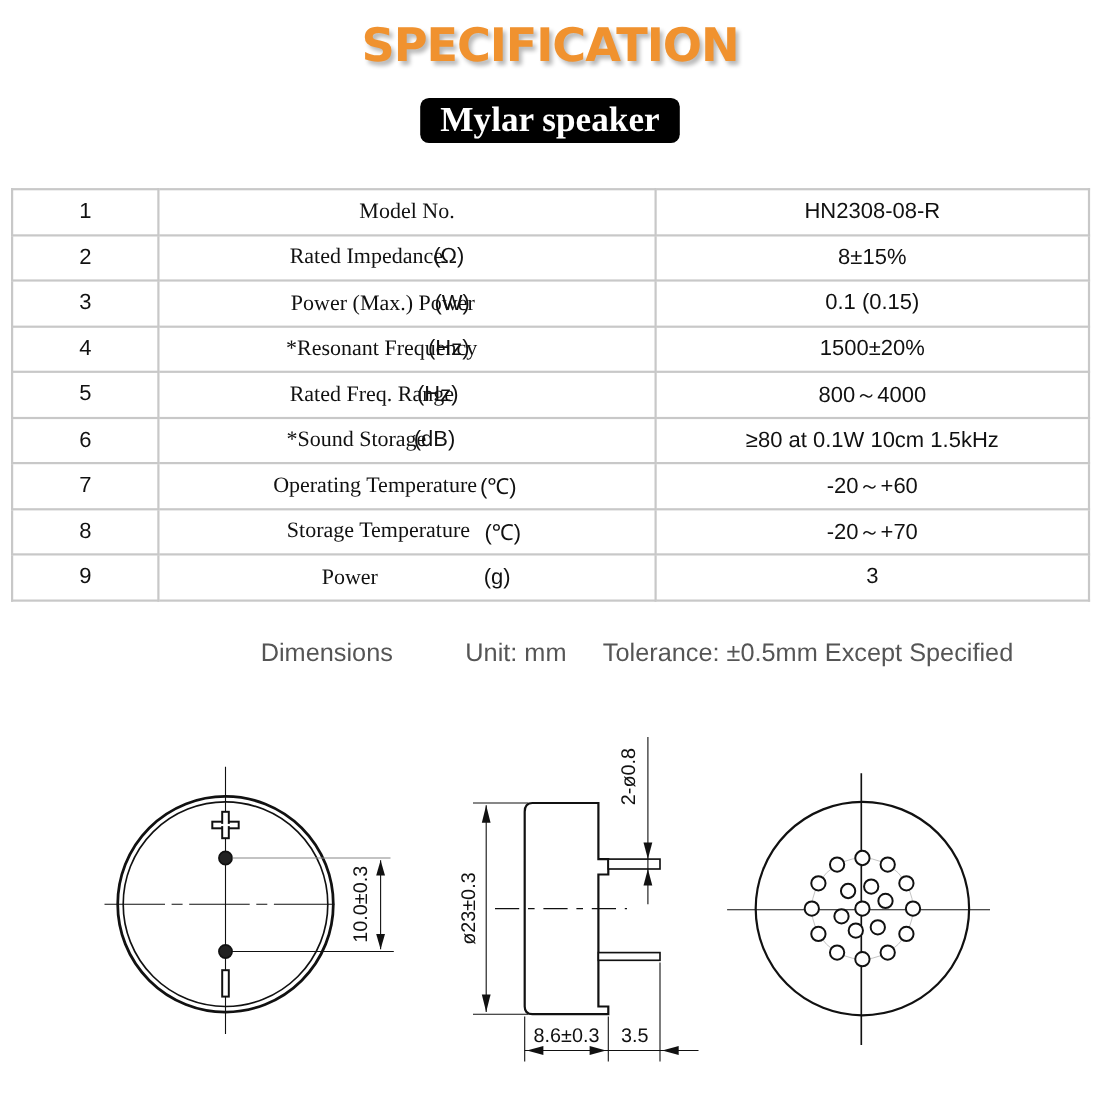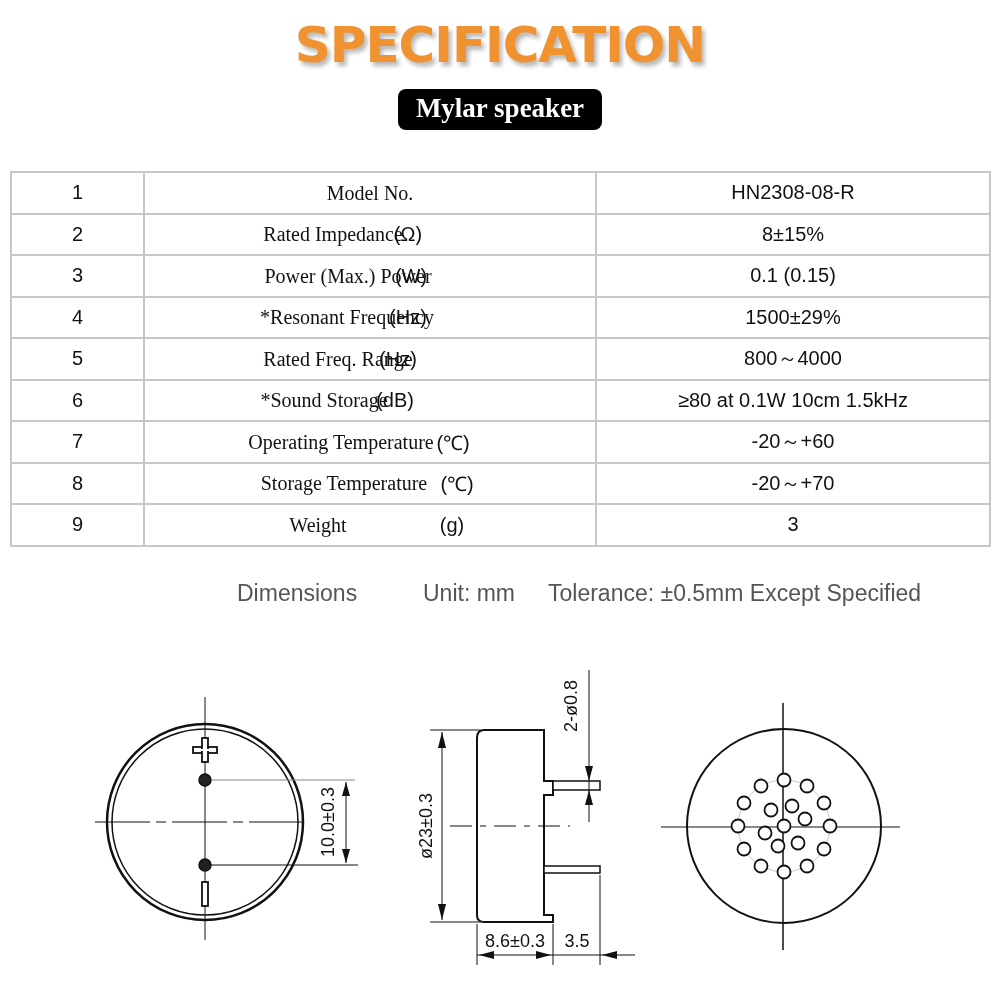--- a/index.html
+++ b/index.html
@@ -1,25 +1,25 @@
 <!DOCTYPE html>
 <html><head>
   <meta charset="utf-8">
   <style>
     html, body { margin: 0; padding: 0; background: #ffffff; }
     body { width: 1000px; height: 1000px; position: relative; overflow: hidden; font-family: "Liberation Sans", sans-serif; }
     .title {
       position: absolute; left: 0; top: 16px; width: 1000px; text-align: center;
-      font-family: "DejaVu Sans", sans-serif; font-weight: bold; font-size: 50px; letter-spacing: -1px;
+      font-family: "DejaVu Sans", sans-serif; font-weight: bold; font-size: 42px; letter-spacing: -1px;
       color: #f0922f; text-shadow: 3px 4px 4px rgba(0,0,0,0.28);
     }
     .subtitle-wrap { position: absolute; left: 0; top: 89px; width: 1000px; text-align: center; }
     .subtitle {
       display: inline-block; background: #000; color: #fff; border-radius: 8px;
-      font-family: "Liberation Serif", serif; font-weight: bold; font-size: 27px;
+      font-family: "Liberation Serif", serif; font-weight: bold; font-size: 32px;
       padding: 2px 18px 5px 18px; line-height: 34px;
     }
     table.spec {
       position: absolute; left: 10px; top: 171px; width: 981px; border-collapse: collapse;
       font-family: "Liberation Sans", sans-serif; font-size: 20px; color: #111;
     }
     table.spec td { border: 2px solid #c8c8c8; height: 39.5px; padding: 0; text-align: center; }
     td.num { width: 131px; }
     td.param { width: 450px; position: relative; }
     td.value { }
@@ -64,21 +64,21 @@
           <span class="punit" style="left:266px">(W)</span>
         </td>
         <td class="value">0.1 (0.15)</td>
       </tr>
       <tr>
         <td class="num">4</td>
         <td class="param">
           <span class="pname" style="left:202px">*Resonant Frequency</span>
           <span class="punit" style="left:263px">(Hz)</span>
         </td>
-        <td class="value">1500±29%</td>
+        <td class="value">1500±20%</td>
       </tr>
       <tr>
         <td class="num">5</td>
         <td class="param">
           <span class="pname" style="left:193px">Rated Freq. Range</span>
           <span class="punit" style="left:253px">(Hz)</span>
         </td>
         <td class="value">800～4000</td>
       </tr>
       <tr>
@@ -101,21 +101,21 @@
         <td class="num">8</td>
         <td class="param">
           <span class="pname" style="left:199px">Storage Temperature</span>
           <span class="punit" style="left:312px">(℃)</span>
         </td>
         <td class="value">-20～+70</td>
       </tr>
       <tr>
         <td class="num">9</td>
         <td class="param">
-          <span class="pname" style="left:173px">Weight</span>
+          <span class="pname" style="left:173px">Power</span>
           <span class="punit" style="left:307px">(g)</span>
         </td>
         <td class="value">3</td>
       </tr>
     </tbody>
 </table>
 
 <div class="dims-line">
   <span style="left:0">Dimensions</span>
   <span style="left:186px">Unit: mm</span>

